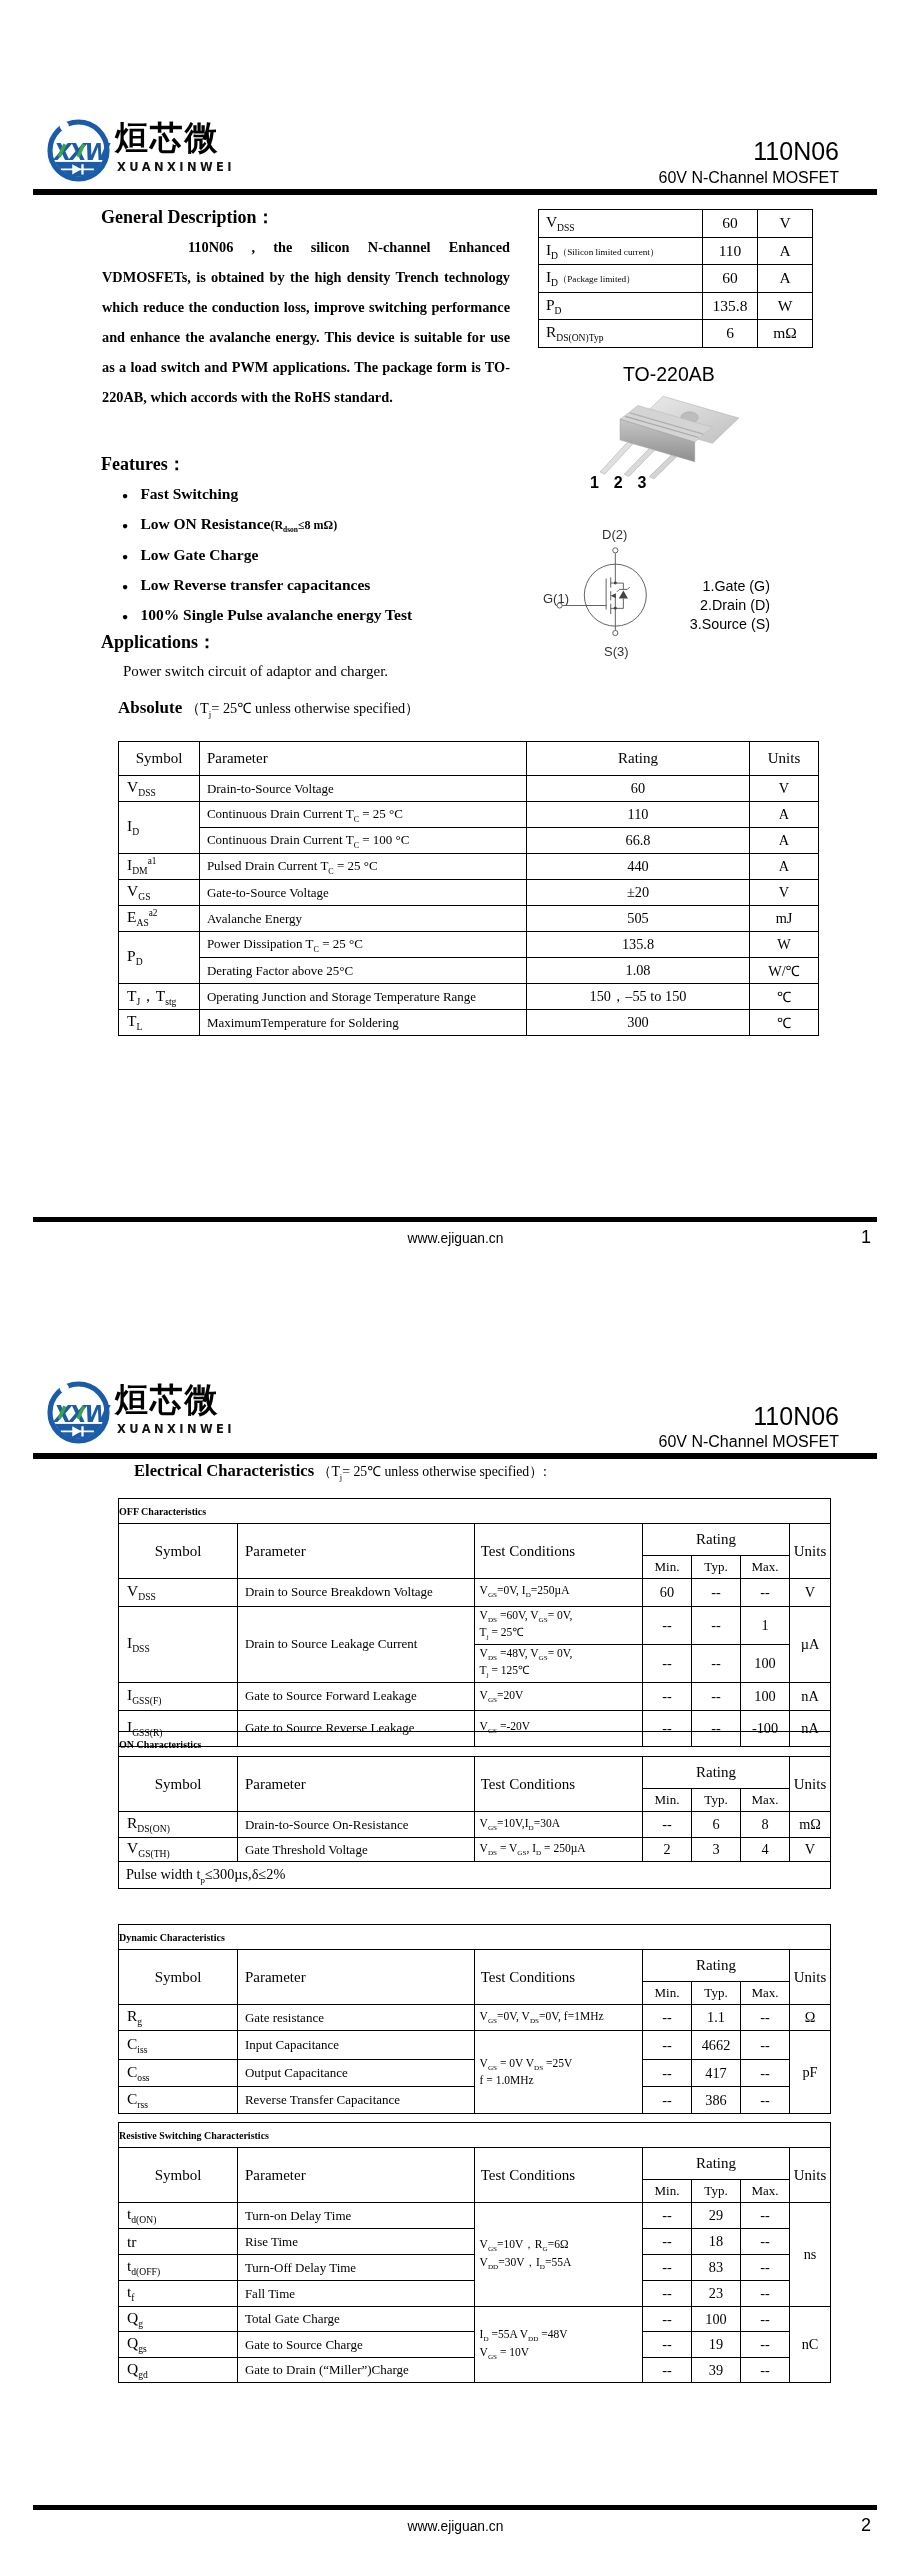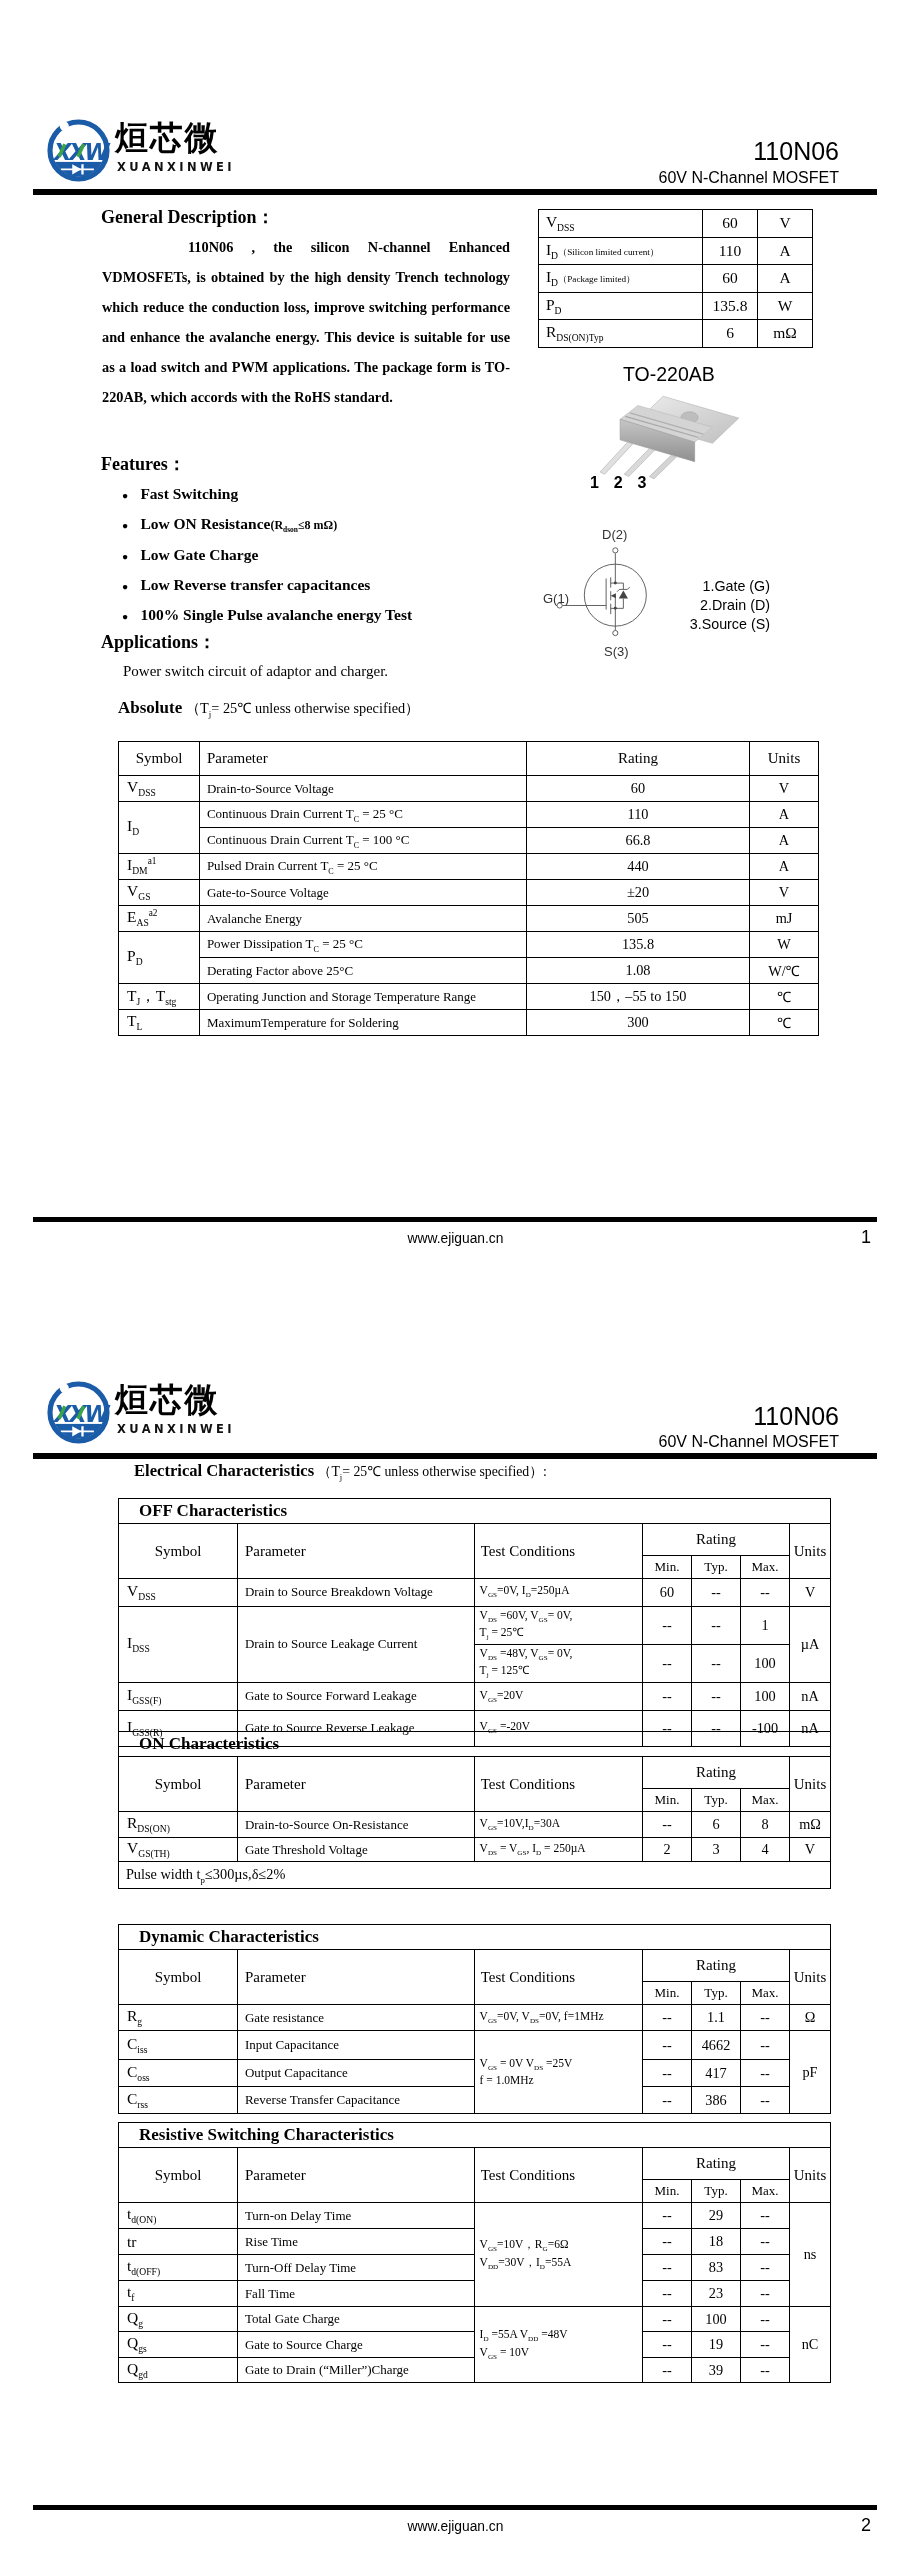--- a/index.html
+++ b/index.html
@@ -39,21 +39,21 @@
   sup{font-size:0.6em;vertical-align:super;}
 
   .s-sym{font-size:15.5px;padding-left:6.9px;text-align:left;white-space:nowrap;}
   .s-note{font-size:9.2px;}
   .s-val,.s-unit{font-size:15.5px;text-align:center;}
 
   .c-sym{font-size:15.5px;padding-left:8px;text-align:left;white-space:nowrap;}
   .c-param{font-size:13px;padding-left:6.9px;text-align:left;}
   .c-cond{font-size:11.5px;padding:1.1px 4.6px;text-align:left;white-space:pre-line;line-height:1.3;}
   .c-val{font-size:14.3px;text-align:center;}
-  .t-title{font-size:17px;font-weight:bold;padding-left:20px;text-align:left;}
+  .t-title{font-size:10px;font-weight:bold;padding-left:0;text-align:left;}
   .t-head{font-size:15px;text-align:center;}
   .t-h2 th{border-bottom:1.7px solid #000;}
   .t-note{font-size:14.3px;padding-left:6.9px;text-align:left;}
 
   .abs-head{position:absolute;left:118px;top:698px;font-size:14.3px;white-space:nowrap;}
   .abs-head .bold{font-size:17px;font-weight:bold;}
   .ec-head{position:absolute;left:101px;top:173px;font-size:13.8px;white-space:nowrap;margin-left:33px;}
   .ec-head .bold{font-size:16.6px;font-weight:bold;}
 
   .to220-label{position:absolute;left:623px;top:363px;font-family:"Liberation Sans",sans-serif;font-size:19.5px;}

